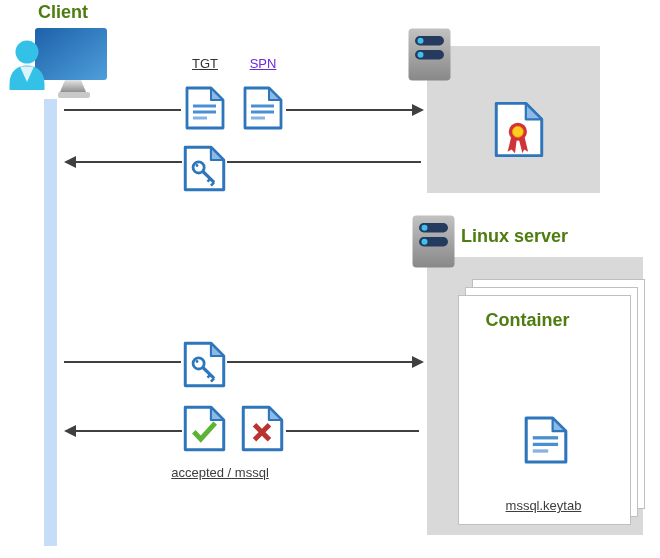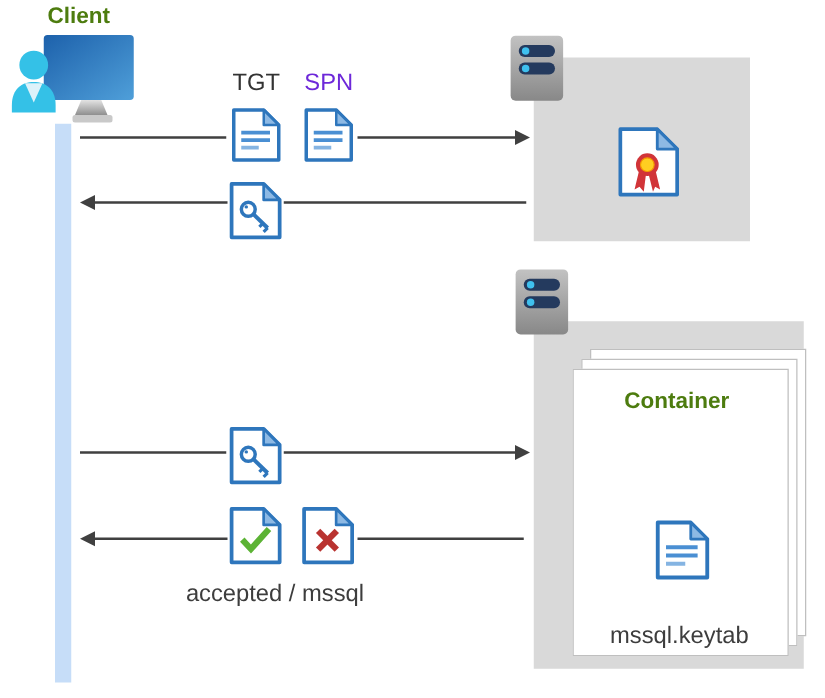--- a/index.html
+++ b/index.html
@@ -5,21 +5,21 @@
   html,body { margin:0; padding:0; background:#fff; }
   #canvas {
     position:relative; width:660px; height:558px;
     background:#ffffff; overflow:hidden;
     font-family:"Liberation Sans","DejaVu Sans",sans-serif;
   }
   .abs { position:absolute; }
   .panel { background:#d9d9d9; }
   .page  { background:#ffffff; border:1px solid #bfbfbf; }
   .lbl-bold { font-weight:bold; font-size:18px; color:#4d7c0f; line-height:22px; }
-  .lbl-reg  { font-size:19px; color:#3d3d3d; }
+  .lbl-reg  { font-size:13px; color:#3d3d3d;text-decoration:underline; }
   .ctr { text-align:center; }
   .aline { position:absolute; height:2px; background:#404040; }
   .ah-r { position:absolute; width:0; height:0;
           border-top:6px solid transparent; border-bottom:6px solid transparent;
           border-left:12px solid #404040; }
   .ah-l { position:absolute; width:0; height:0;
           border-top:6px solid transparent; border-bottom:6px solid transparent;
           border-right:12px solid #404040; }
   .lifeline { position:absolute; background:#c6ddf8; }
   svg { display:block; }
@@ -186,22 +186,23 @@
       <path d="M26 2 L38 14 L26 14 Z" fill="#8db9e4" stroke="#2e76bc" stroke-width="2" stroke-linejoin="round"></path>
       <line x1="8" y1="20" x2="31" y2="20" stroke="#4a8fd3" stroke-width="3"></line>
       <line x1="8" y1="26" x2="31" y2="26" stroke="#4a8fd3" stroke-width="3"></line>
       <line x1="8" y1="32" x2="22" y2="32" stroke="#85b4e2" stroke-width="3"></line>
     </svg>
   </div>
 
   <div class="abs lbl-bold ctr" style="left:8px; top:1px; width:110px;">Client</div>
 
 
-
-  <div class="abs lbl-bold ctr" style="left:456px; top:309px; width:171px;">Container</div>
+  <div class="abs lbl-bold" style="left:461px; top:225px; width:160px;">Linux server</div>
+
+  <div class="abs lbl-bold ctr" style="left:442px; top:309px; width:171px;">Container</div>
 
   <div class="abs lbl-reg ctr" style="left:458px; top:474px; width:171px;margin-top:24px;">mssql.keytab</div>
 
   <div class="abs lbl-reg ctr" style="left:184px; top:56px; width:42px; color:#333;">TGT</div>
 
   <div class="abs lbl-reg ctr" style="left:242px; top:56px; width:42px; color:#6d28d9;">SPN</div>
 
   <div class="abs lbl-reg ctr" style="left:130px; top:465px; width:180px;">accepted / mssql</div>
 
 </div>

